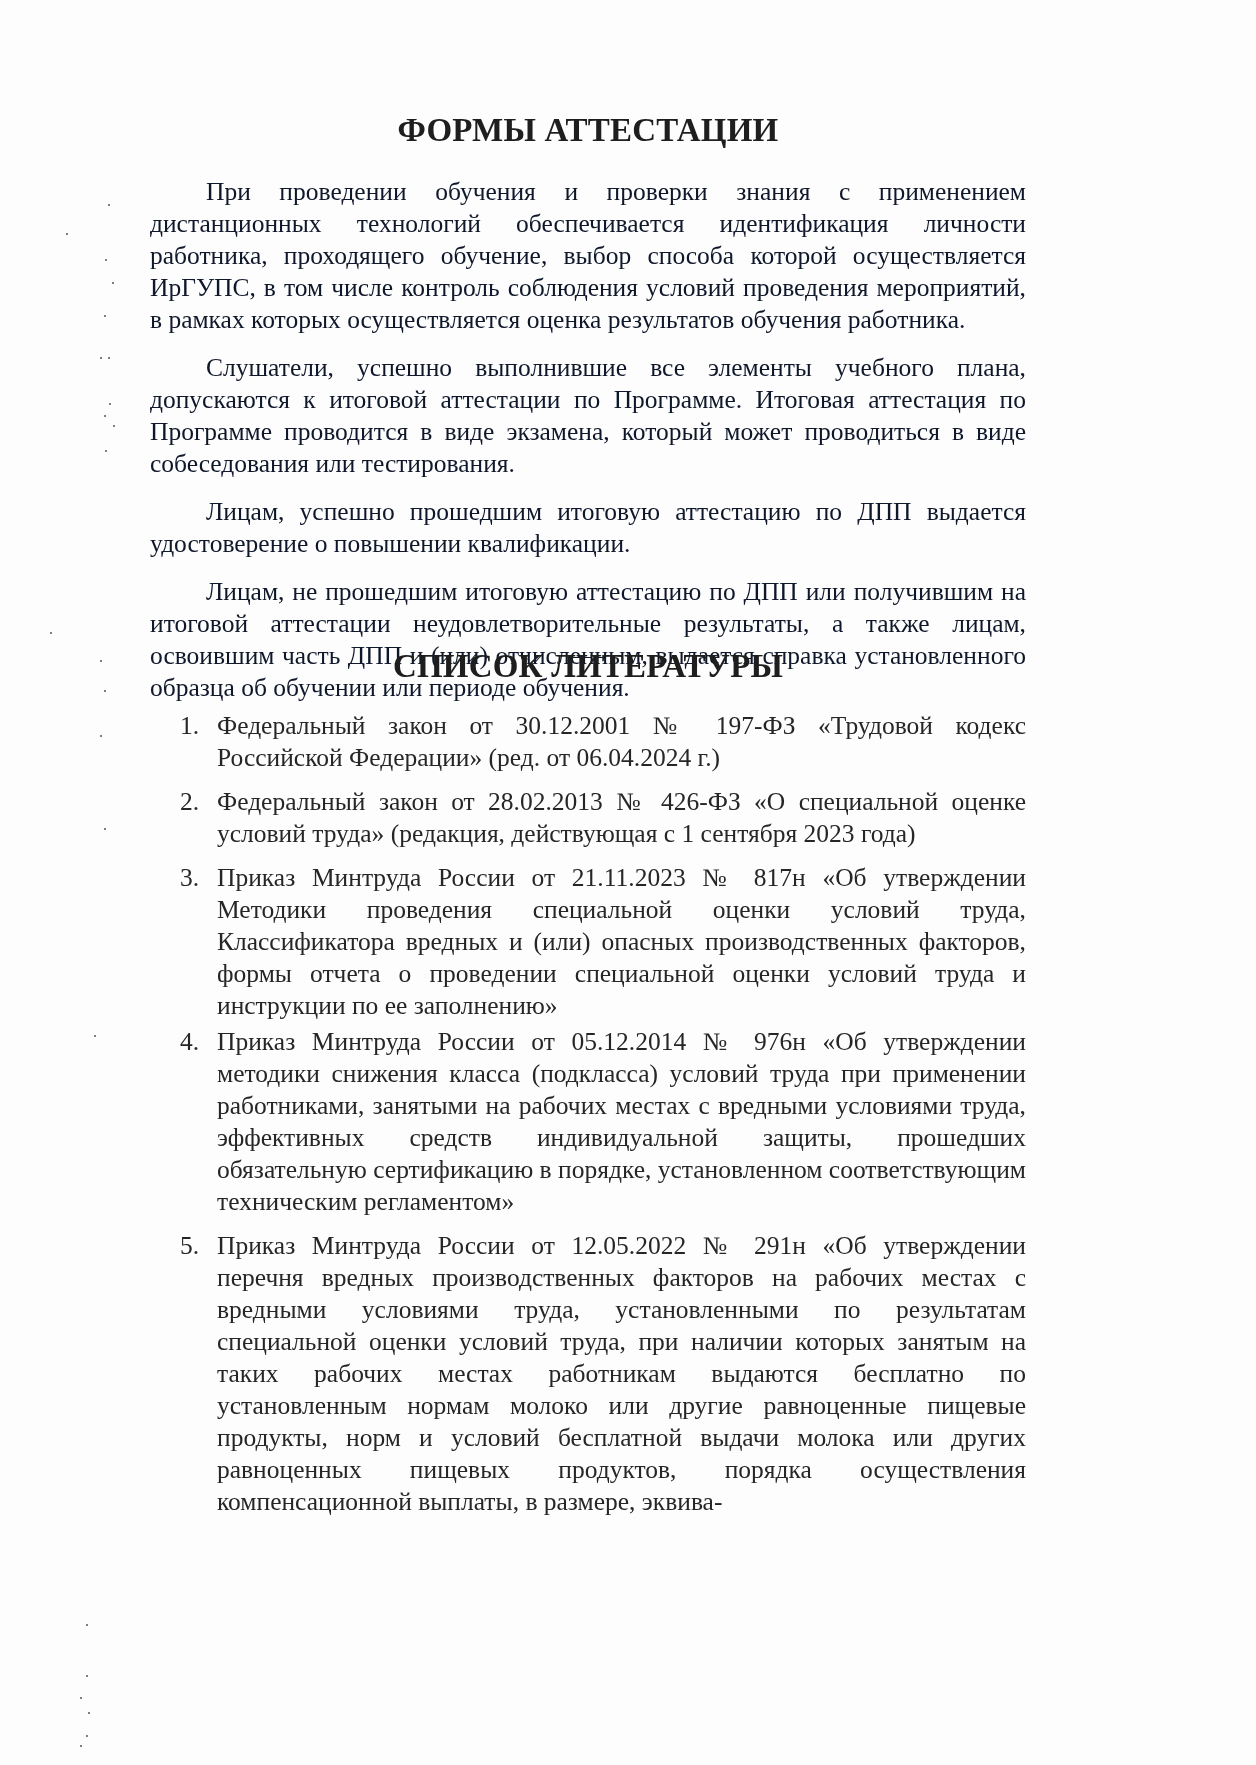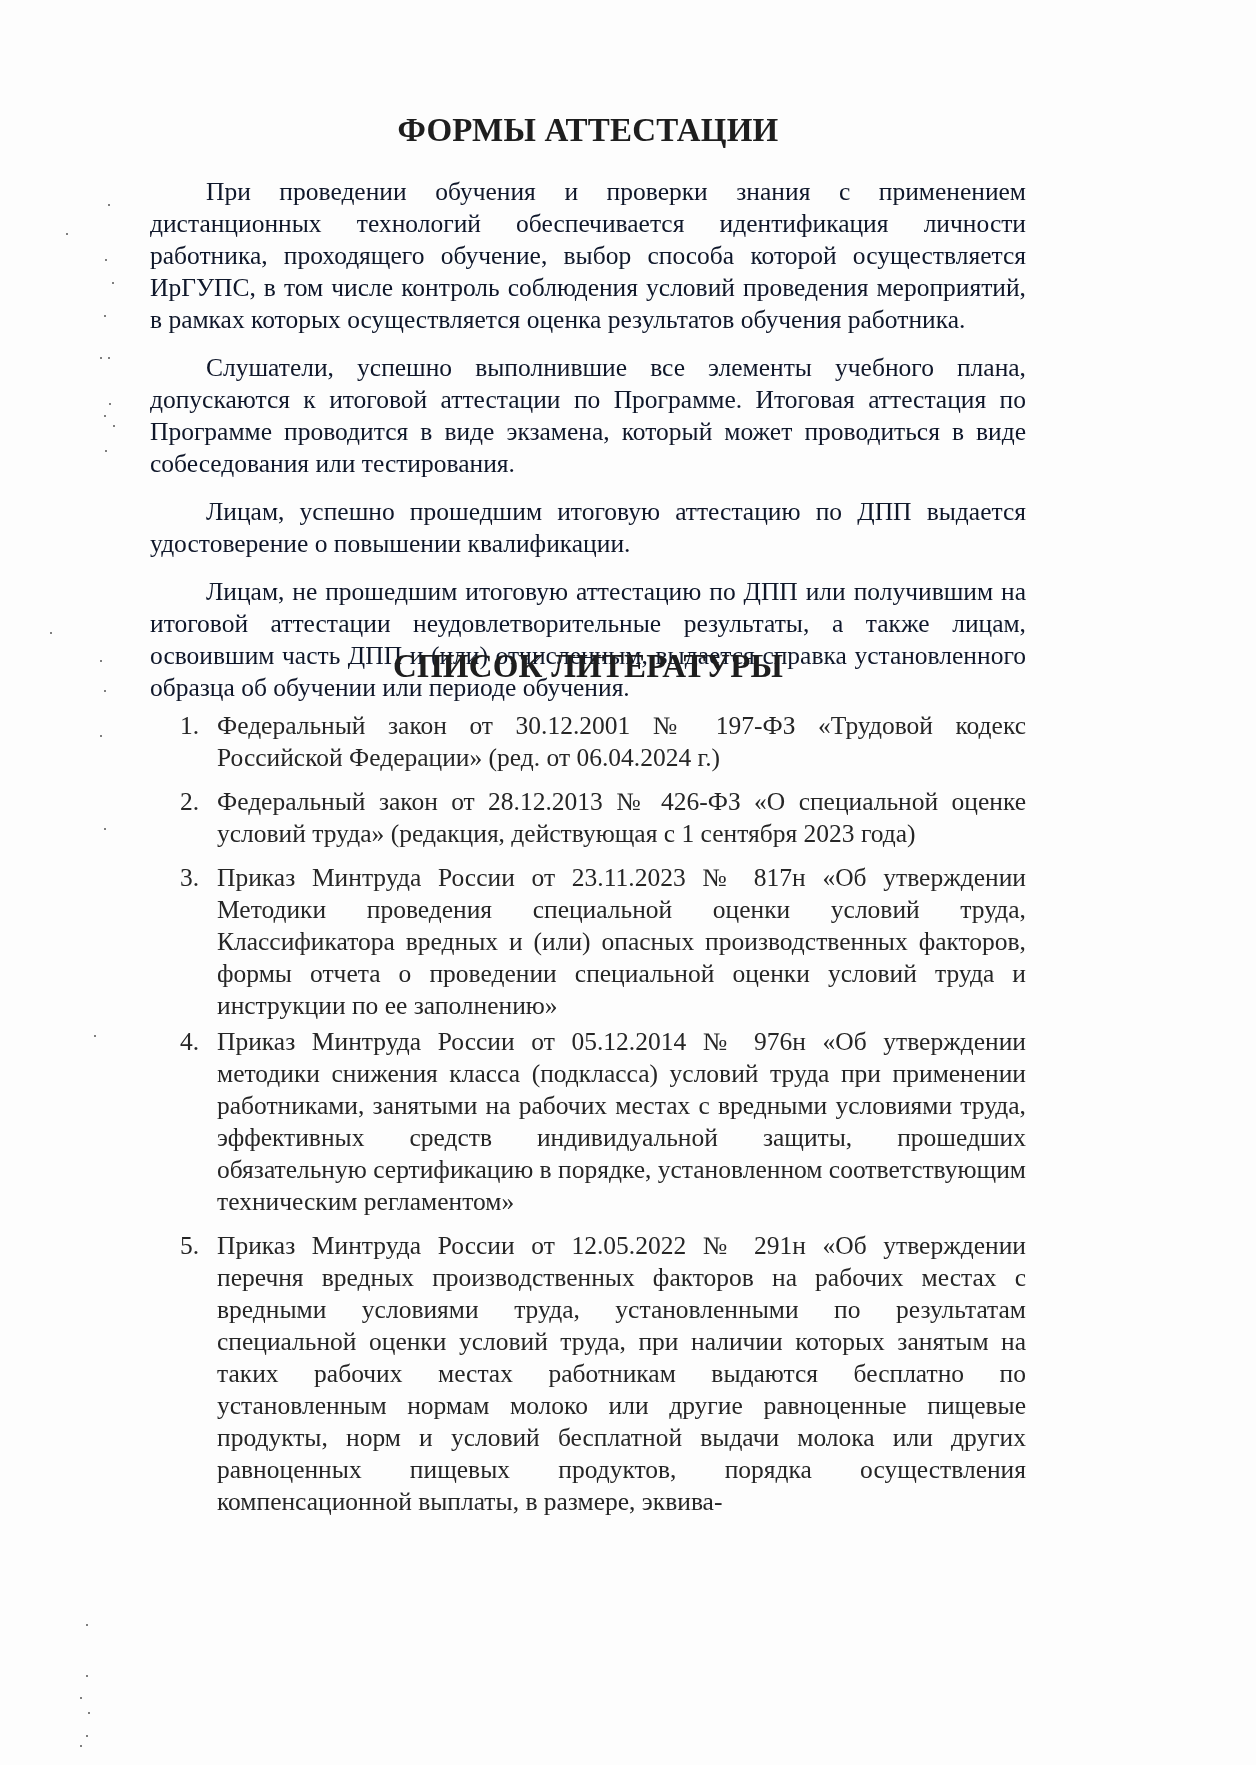--- a/index.html
+++ b/index.html
@@ -49,25 +49,25 @@
 
   <div id="h2" class="heading">СПИСОК ЛИТЕРАТУРЫ</div>
 
   <ol class="refs">
     <li class="gap-none">
       <span class="num">1.</span>
       <span>Федеральный закон от 30.12.2001 № 197-ФЗ «Трудовой кодекс Российской Федерации» (ред. от 06.04.2024 г.)</span>
     </li>
     <li class="gap-lg">
       <span class="num">2.</span>
-      <span>Федеральный закон от 28.12.2013 № 426-ФЗ «О специальной оценке условий труда» (редакция, действующая с 1 сентября 2023 года)</span>
+      <span>Федеральный закон от 28.02.2013 № 426-ФЗ «О специальной оценке условий труда» (редакция, действующая с 1 сентября 2023 года)</span>
     </li>
     <li class="gap-lg">
       <span class="num">3.</span>
-      <span>Приказ Минтруда России от 23.11.2023 № 817н «Об утверждении Методики проведения специальной оценки условий труда, Классификатора вредных и (или) опасных производственных факторов, формы отчета о проведении специальной оценки условий труда и инструкции по ее заполнению»</span>
+      <span>Приказ Минтруда России от 21.11.2023 № 817н «Об утверждении Методики проведения специальной оценки условий труда, Классификатора вредных и (или) опасных производственных факторов, формы отчета о проведении специальной оценки условий труда и инструкции по ее заполнению»</span>
     </li>
     <li class="gap-sm">
       <span class="num">4.</span>
       <span>Приказ Минтруда России от 05.12.2014 № 976н «Об утверждении методики снижения класса (подкласса) условий труда при применении работниками, занятыми на рабочих местах с вредными условиями труда, эффективных средств индивидуальной защиты, прошедших обязательную сертификацию в порядке, установленном соответствующим техническим регламентом»</span>
     </li>
     <li class="gap-lg">
       <span class="num">5.</span>
       <span>Приказ Минтруда России от 12.05.2022 № 291н «Об утверждении перечня вредных производственных факторов на рабочих местах с вредными условиями труда, установленными по результатам специальной оценки условий труда, при наличии которых занятым на таких рабочих местах работникам выдаются бесплатно по установленным нормам молоко или другие равноценные пищевые продукты, норм и условий бесплатной выдачи молока или других равноценных пищевых продуктов, порядка осуществления компенсационной выплаты, в размере, эквива-</span>
     </li>
   </ol>

